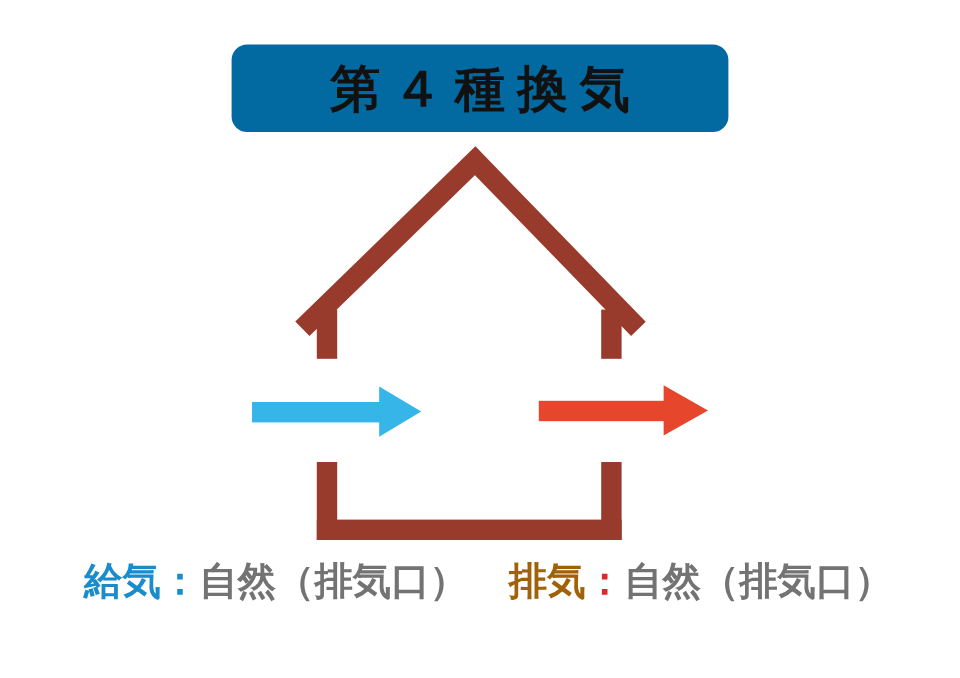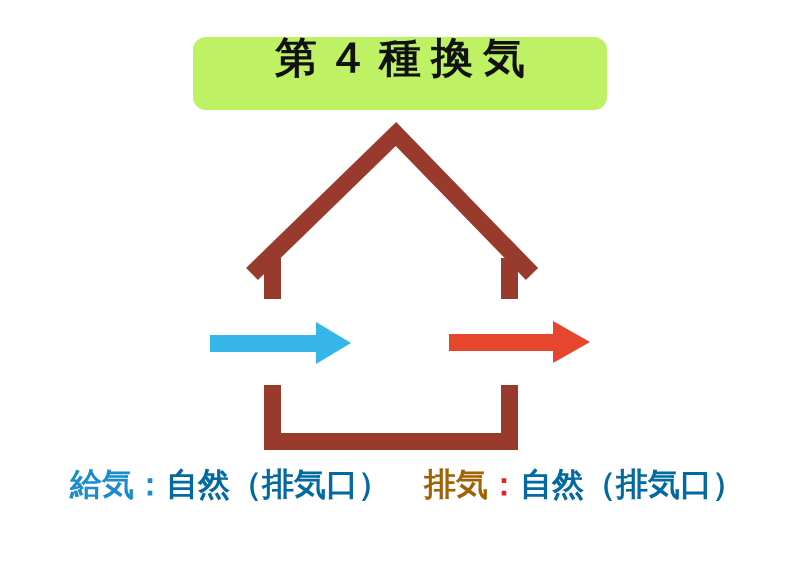--- a/index.html
+++ b/index.html
@@ -1,33 +1,33 @@
 <!DOCTYPE html>
 <html><head>
   <meta charset="utf-8">
   <style>
     html, body { margin: 0; padding: 0; background: #ffffff; }
     body { width: 800px; height: 565px; position: relative; overflow: hidden;
            font-family: "DejaVu Serif", "Liberation Serif", serif; }
     .title-box {
       position: absolute; left: 193px; top: 37px; width: 414px; height: 73px;
-      background: #bef264; border-radius: 13px;
-      display: flex; justify-content: center;
+      background: #0369a1; border-radius: 13px;
+      display: flex; align-items: center; justify-content: center;
     }
     .title-text {
       font-size: 42px; font-weight: bold; color: #111111;
       letter-spacing: 10px; padding-left: 10px; line-height: 1;
     }
     svg.diagram { position: absolute; left: 0; top: 0; }
     .label {
       position: absolute; top: 464px; height: 40px;
       font-size: 32px; font-weight: bold; line-height: 40px; white-space: nowrap;
     }
     .label .key { letter-spacing: 0px; margin-top: 12px; }
-    .label .value { color: #0369a1; }
+    .label .value { color: #737373; }
     .label-supply { left: 70px; }
     .label-exhaust { left: 424px; }
   </style>
 </head>
 <body>
 
 <div class="title-box">
   <span class="title-text">第４種換気</span>
 </div>
 

